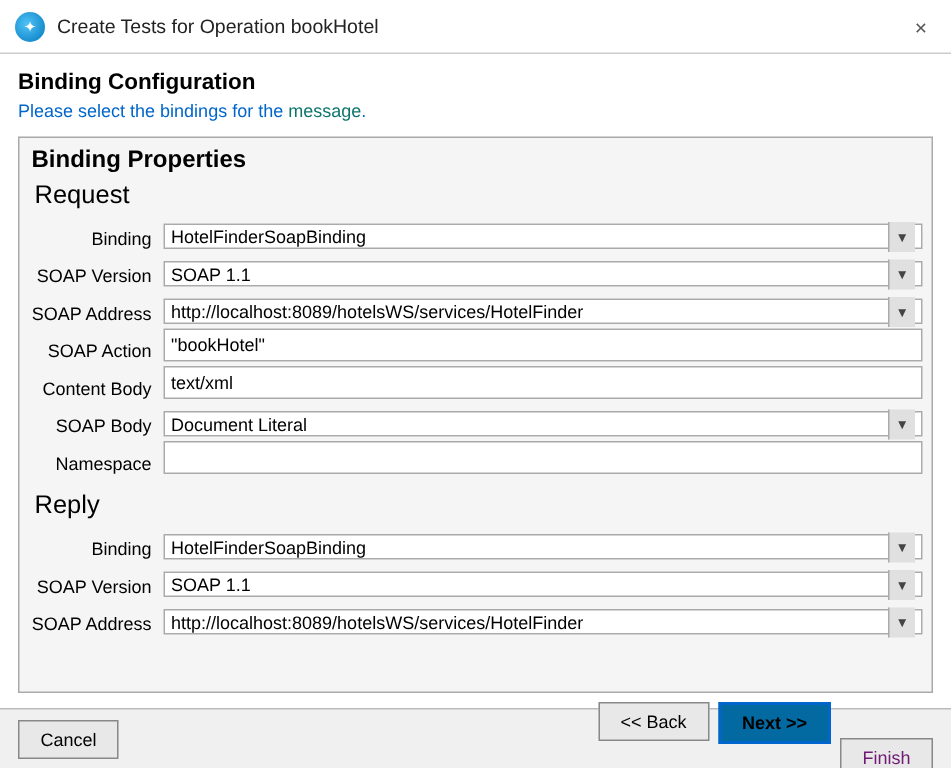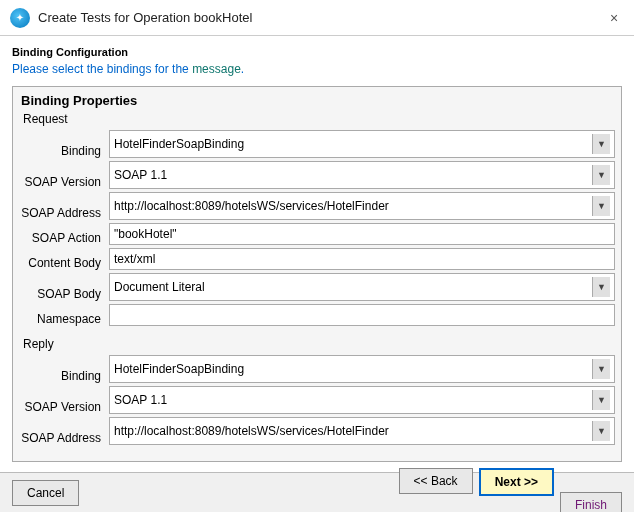--- a/index.html
+++ b/index.html
@@ -43,21 +43,21 @@
       flex: 1;
       background: #ffffff;
       display: flex;
       flex-direction: column;
       padding: 10px 12px;
       overflow: hidden;
     }
 
     .binding-config-title {
       font-weight: bold;
-      font-size: 11px;
+      font-size: 15px;
       margin-bottom: 4px;
       color: #000;
     }
     .binding-config-desc {
       font-size: 12px;
       color: #333;
       margin-bottom: 10px;
     }
     .binding-config-desc span {
       color: #0066cc;
@@ -66,27 +66,27 @@
     .binding-properties-box {
       border: 1px solid #aaa;
       background: #f5f5f5;
       flex: 1;
       overflow-y: auto;
       padding: 6px;
     }
 
     .section-title {
       font-weight: bold;
-      font-size: 13px;
+      font-size: 16px;
       color: #000;
       margin-bottom: 4px;
       padding-left: 2px;
     }
     .section-subtitle {
-      font-size: 12px;
+      font-size: 17px;
       color: #000;
       padding-left: 4px;
       margin-bottom: 4px;
       font-weight: normal;
     }
 
     .form-row {
       display: flex;
       align-items: flex-end;
       margin-bottom: 3px;
@@ -109,21 +109,21 @@
       flex: 1;
       height: 22px;
       border: 1px solid #aaa;
       background: #ffffff;
       padding: 2px 4px;
       font-size: 12px;
       color: #000;
     }
     .form-select {
       flex: 1;
-      height: 28px;
+      height: 17px;
       border: 1px solid #aaa;
       background: #ffffff;
       padding: 2px 4px;
       font-size: 12px;
       color: #000;
       display: flex;
       align-items: center;
       justify-content: space-between;
       cursor: pointer;
     }
@@ -162,21 +162,21 @@
       border: 1px solid #888;
       background: #e8e8e8;
       font-size: 12px;
       cursor: pointer;
       color: #000;
       display: flex;
       align-items: center;
       justify-content: center;
     }
     .btn-primary {
-      background: #fef9c3;
+      background: #0369a1;
       border: 2px solid #0066cc;
       font-weight: bold;
     }
     .btn-disabled {
       color: #701a75;
       cursor: default;
       margin-top: 24px;
     }
   </style>
 </head>

